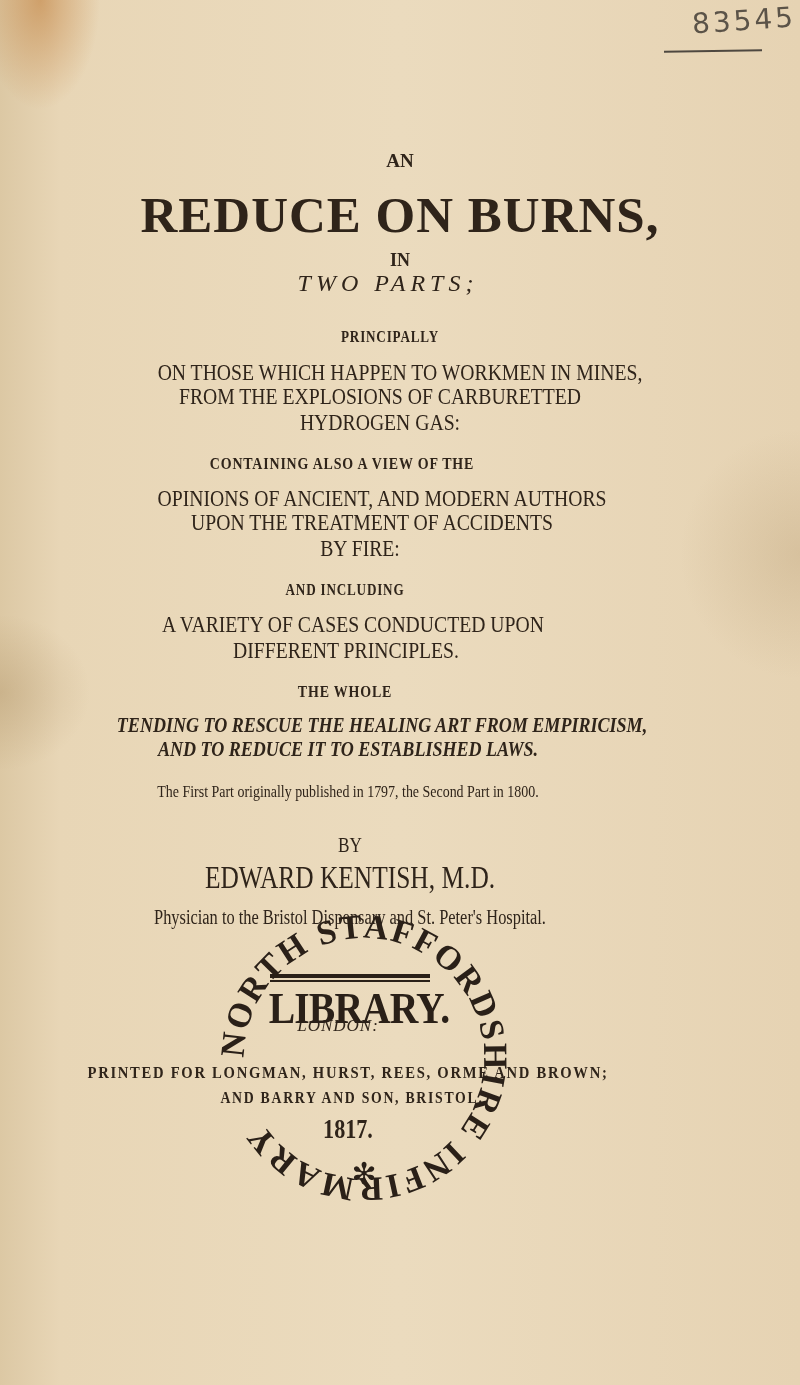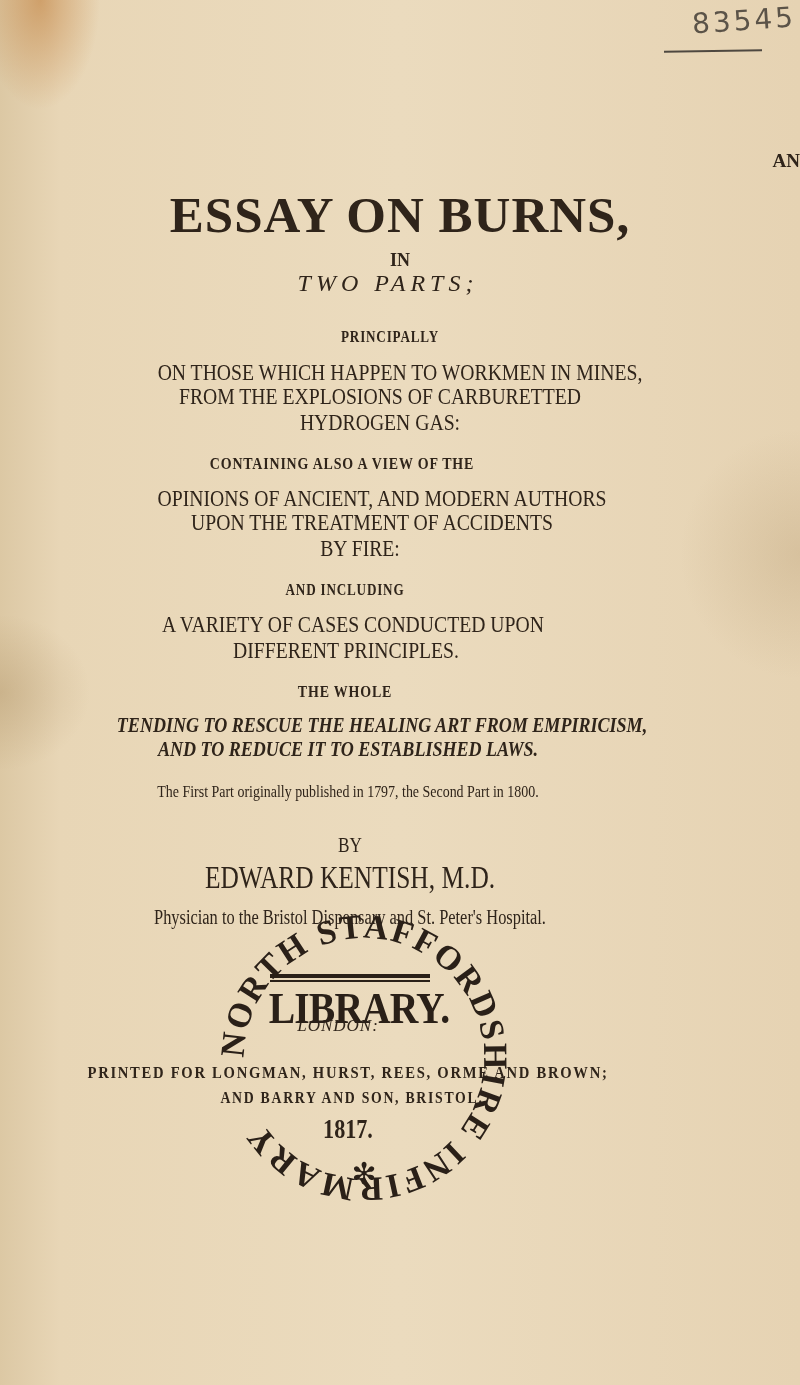--- a/index.html
+++ b/index.html
@@ -50,23 +50,23 @@
   .stamp-rule2 { position:absolute; left:270px; top:980px; width:160px; height:2px; background:#2a2018; }
 </style>
 </head>
 <body>
 
 <div class="page">
 
   <div class="shelfmark">83545</div>
   <div class="shelfmark-rule"></div>
 
-  <div class="line" style="top:150px;font-size:19px;font-weight:bold;text-align:right;">AN</div>
+  <div class="line" style="top:150px;font-size:19px;font-weight:bold;">AN</div>
 
-  <div class="line" style="top:186px;font-size:51px;font-weight:bold;letter-spacing:1px;">ESSAY ON BURNS,</div>
+  <div class="line" style="top:186px;font-size:51px;font-weight:bold;letter-spacing:1px;">REDUCE ON BURNS,</div>
 
   <div class="line" style="top:250px;font-size:18px;font-weight:bold;">IN</div>
 
   <div class="line italic" style="top:270px;font-size:24px;letter-spacing:5px;left:-12px;">TWO PARTS;</div>
 
   <div class="line smallcaps condensed" style="top:328px;font-size:16px;left:-10px;">PRINCIPALLY</div>
 
   <div class="line condensed" style="top:359px;font-size:24px;">ON THOSE WHICH HAPPEN TO WORKMEN IN MINES,</div>
   <div class="line condensed" style="top:383px;font-size:24px;left:-20px;">FROM THE EXPLOSIONS OF CARBURETTED</div>
   <div class="line condensed" style="top:409px;font-size:24px;left:-20px;">HYDROGEN GAS:</div>

